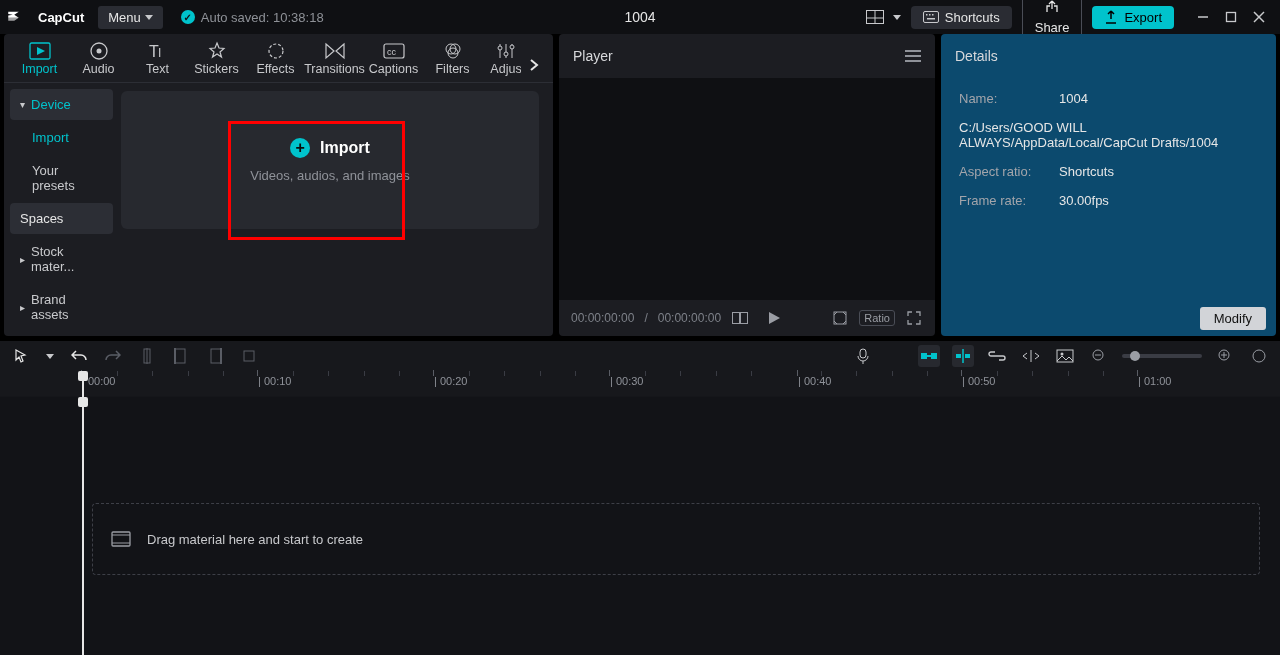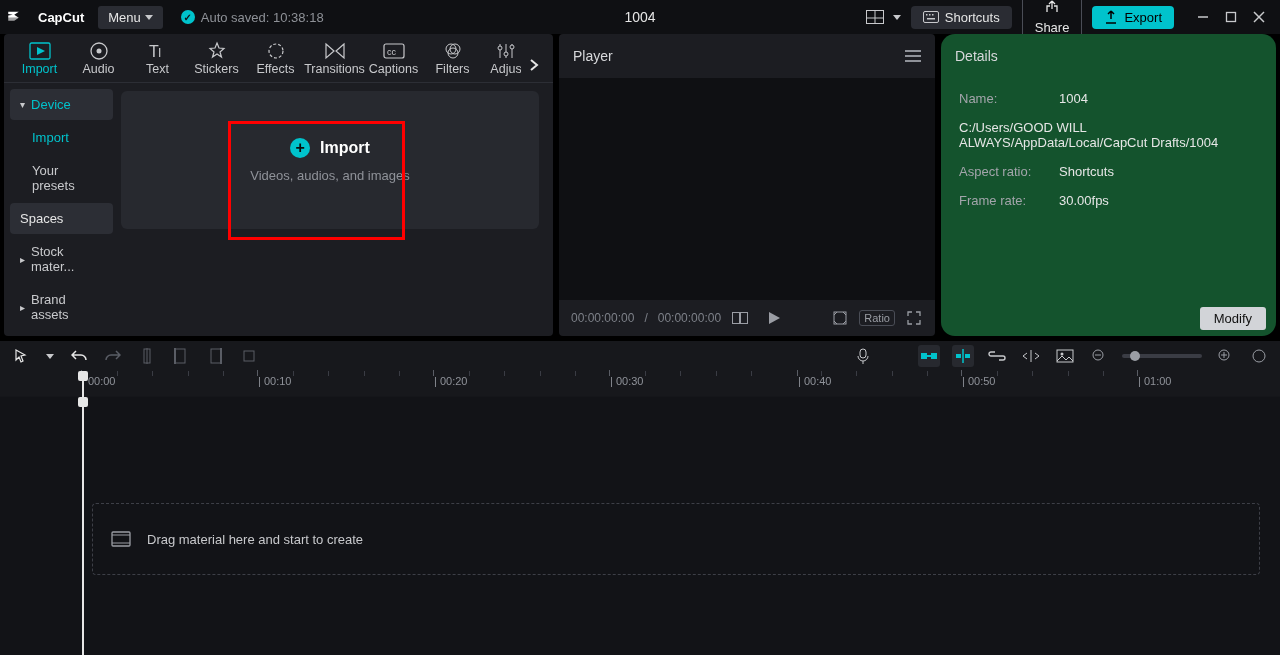--- a/index.html
+++ b/index.html
@@ -57,21 +57,21 @@
   .burger { display:flex; flex-direction:column; gap:3px;}
   .burger div { width:16px; height:2px; background:#8f9299;}
   .player-stage { flex:1; background:#0f1013; margin:0 0 0 0;}
   .player-ctrl { height:36px; display:flex; align-items:center; padding:0 12px; gap:10px;}
   .tc { color:#7d8088; font-size:12px;}
   .pc-spacer { flex:1;}
   .pc-icon { width:18px; height:18px; display:flex; align-items:center; justify-content:center; color:#9a9da4; cursor:pointer;}
   .ratio-chip { border:1px solid #4a4d56; border-radius:3px; font-size:11px; padding:1px 4px; color:#9a9da4; cursor:pointer;}
 
   
-  .detailpanel { width:335px; background:#14532d; border-radius:14px; display:flex; flex-direction:column;}
+  .detailpanel { width:335px; background:#0c4a6e; border-radius:4px; display:flex; flex-direction:column;}
   .detail-rows { flex:1; padding:6px 18px; overflow:hidden;}
   .drow { display:flex; padding:7px 0; font-size:13px;}
   .drow .k { width:100px; color:#a3a5ab;}
   .drow .v { flex:1; color:#e6e6e6;}
   .detail-foot { padding:6px 10px; display:flex; justify-content:flex-end;}
   .modify-btn { background:#d2d4d8; color:#111; padding:4px 14px; border-radius:3px; font-size:13px; cursor:pointer;}
 
   
   .toolstrip { height:30px; background:#17181c; display:flex; align-items:center; padding:0 10px; gap:12px; margin-top:5px;}
   .ts-icon { width:22px; height:22px; display:flex; align-items:center; justify-content:center; color:#9a9da4; cursor:pointer;}

